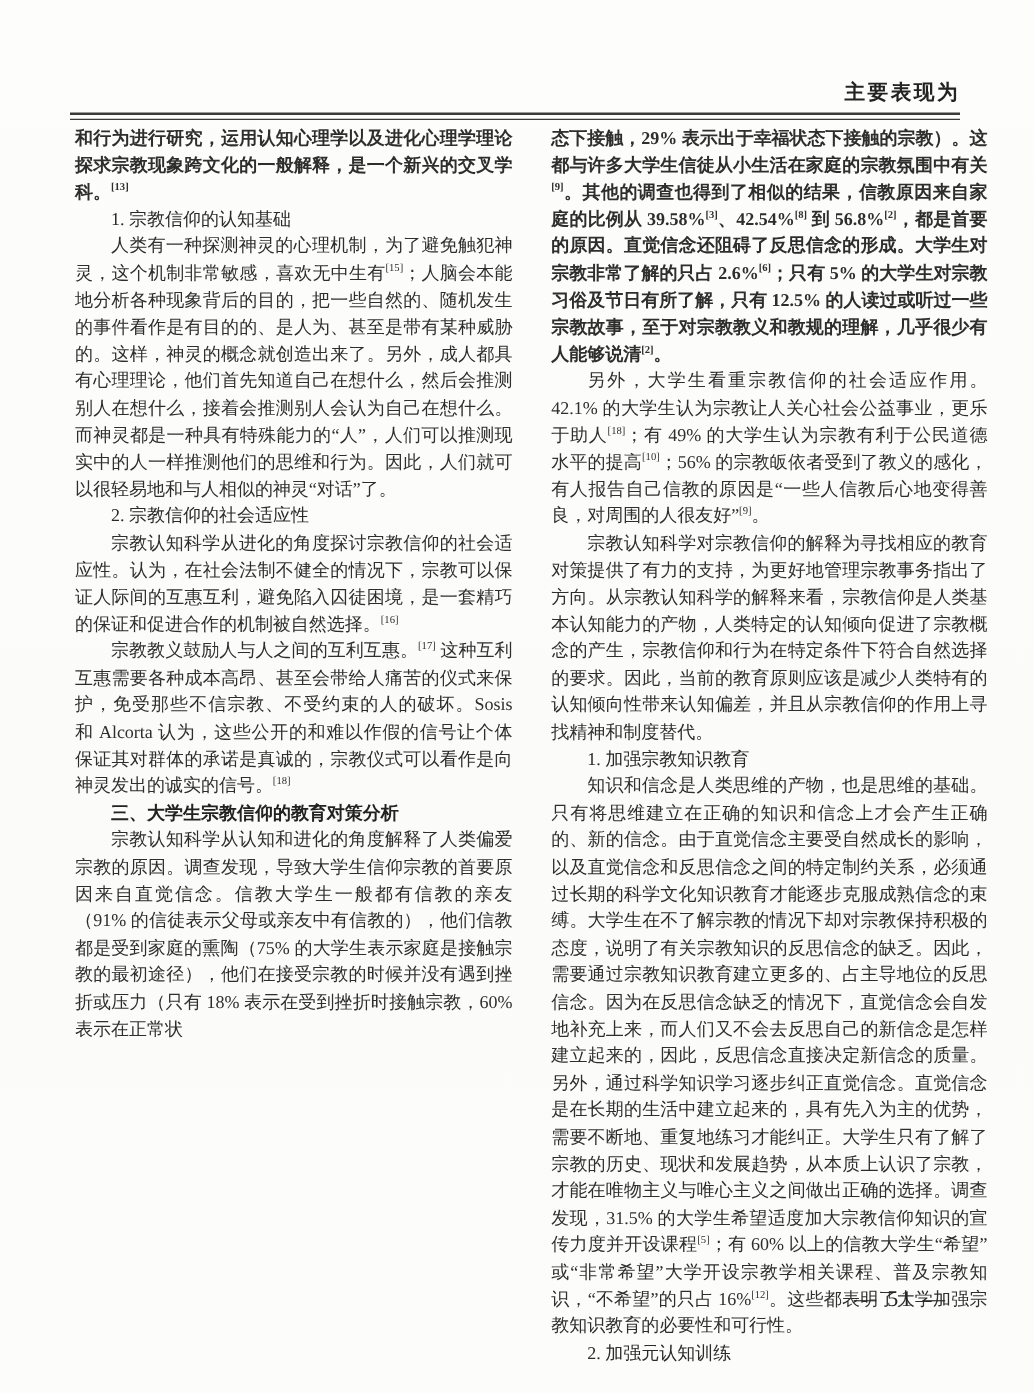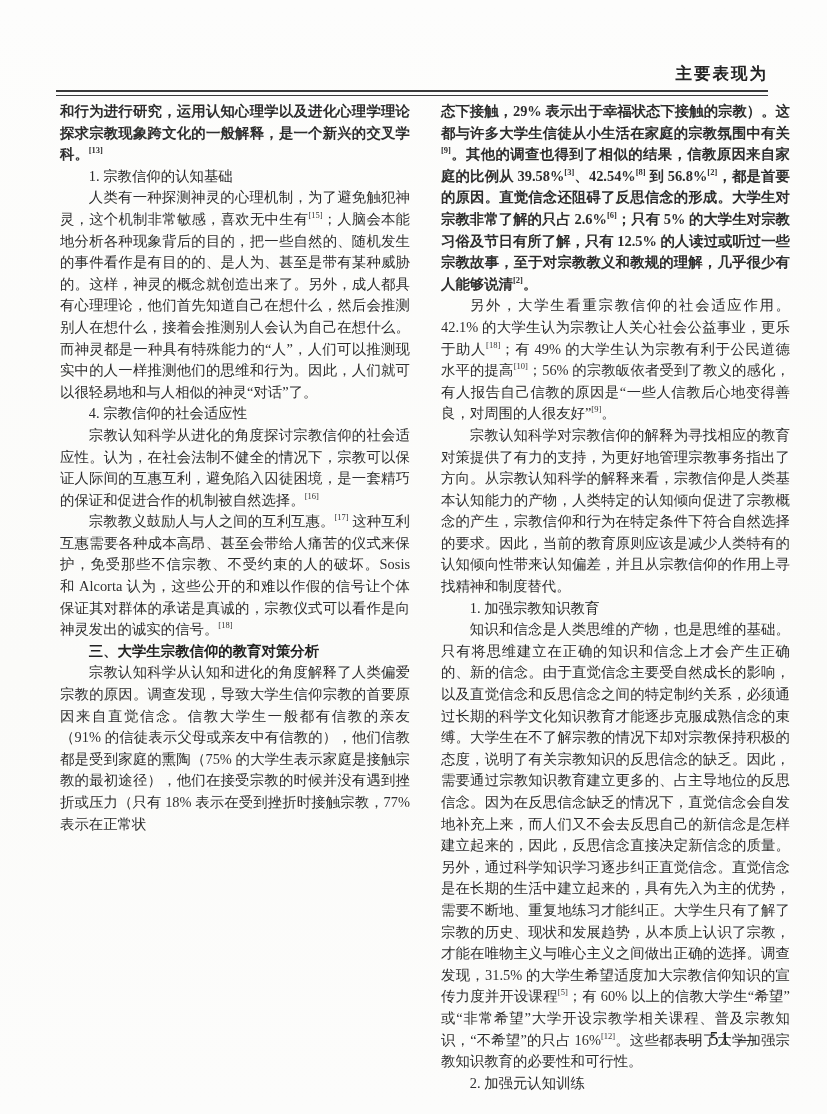--- a/index.html
+++ b/index.html
@@ -77,25 +77,25 @@
 <div class="page">
 
   <span class="journal">主要表现为</span>
 
   <div class="head-rule"></div>
 
   <div class="col col-left" id="col-left">
       <p class="continuation">和行为进行研究，运用认知心理学以及进化心理学理论探求宗教现象跨文化的一般解释，是一个新兴的交叉学科。<sup class="cite">[13]</sup></p>
       <p class="heading_kai">1. 宗教信仰的认知基础</p>
       <p class="para">人类有一种探测神灵的心理机制，为了避免触犯神灵，这个机制非常敏感，喜欢无中生有<sup class="cite">[15]</sup>；人脑会本能地分析各种现象背后的目的，把一些自然的、随机发生的事件看作是有目的的、是人为、甚至是带有某种威胁的。这样，神灵的概念就创造出来了。另外，成人都具有心理理论，他们首先知道自己在想什么，然后会推测别人在想什么，接着会推测别人会认为自己在想什么。而神灵都是一种具有特殊能力的“人”，人们可以推测现实中的人一样推测他们的思维和行为。因此，人们就可以很轻易地和与人相似的神灵“对话”了。</p>
-      <p class="heading_kai">4. 宗教信仰的社会适应性</p>
+      <p class="heading_kai">2. 宗教信仰的社会适应性</p>
       <p class="para">宗教认知科学从进化的角度探讨宗教信仰的社会适应性。认为，在社会法制不健全的情况下，宗教可以保证人际间的互惠互利，避免陷入囚徒困境，是一套精巧的保证和促进合作的机制被自然选择。<sup class="cite">[16]</sup></p>
       <p class="para">宗教教义鼓励人与人之间的互利互惠。<sup class="cite">[17]</sup> 这种互利互惠需要各种成本高昂、甚至会带给人痛苦的仪式来保护，免受那些不信宗教、不受约束的人的破坏。Sosis 和 Alcorta 认为，这些公开的和难以作假的信号让个体保证其对群体的承诺是真诚的，宗教仪式可以看作是向神灵发出的诚实的信号。<sup class="cite">[18]</sup></p>
       <p class="heading_bold">三、大学生宗教信仰的教育对策分析</p>
-      <p class="para">宗教认知科学从认知和进化的角度解释了人类偏爱宗教的原因。调查发现，导致大学生信仰宗教的首要原因来自直觉信念。信教大学生一般都有信教的亲友（91% 的信徒表示父母或亲友中有信教的），他们信教都是受到家庭的熏陶（75% 的大学生表示家庭是接触宗教的最初途径），他们在接受宗教的时候并没有遇到挫折或压力（只有 18% 表示在受到挫折时接触宗教，77% 表示在正常状</p>
+      <p class="para">宗教认知科学从认知和进化的角度解释了人类偏爱宗教的原因。调查发现，导致大学生信仰宗教的首要原因来自直觉信念。信教大学生一般都有信教的亲友（91% 的信徒表示父母或亲友中有信教的），他们信教都是受到家庭的熏陶（75% 的大学生表示家庭是接触宗教的最初途径），他们在接受宗教的时候并没有遇到挫折或压力（只有 18% 表示在受到挫折时接触宗教，60% 表示在正常状</p>
     </div>
 
   <div class="col col-right" id="col-right">
       <p class="continuation">态下接触，29% 表示出于幸福状态下接触的宗教）。这都与许多大学生信徒从小生活在家庭的宗教氛围中有关<sup class="cite">[9]</sup>。其他的调查也得到了相似的结果，信教原因来自家庭的比例从 39.58%<sup class="cite">[3]</sup>、42.54%<sup class="cite">[8]</sup> 到 56.8%<sup class="cite">[2]</sup>，都是首要的原因。直觉信念还阻碍了反思信念的形成。大学生对宗教非常了解的只占 2.6%<sup class="cite">[6]</sup>；只有 5% 的大学生对宗教习俗及节日有所了解，只有 12.5% 的人读过或听过一些宗教故事，至于对宗教教义和教规的理解，几乎很少有人能够说清<sup class="cite">[2]</sup>。</p>
       <p class="para">另外，大学生看重宗教信仰的社会适应作用。42.1% 的大学生认为宗教让人关心社会公益事业，更乐于助人<sup class="cite">[18]</sup>；有 49% 的大学生认为宗教有利于公民道德水平的提高<sup class="cite">[10]</sup>；56% 的宗教皈依者受到了教义的感化，有人报告自己信教的原因是“一些人信教后心地变得善良，对周围的人很友好”<sup class="cite">[9]</sup>。</p>
       <p class="para">宗教认知科学对宗教信仰的解释为寻找相应的教育对策提供了有力的支持，为更好地管理宗教事务指出了方向。从宗教认知科学的解释来看，宗教信仰是人类基本认知能力的产物，人类特定的认知倾向促进了宗教概念的产生，宗教信仰和行为在特定条件下符合自然选择的要求。因此，当前的教育原则应该是减少人类特有的认知倾向性带来认知偏差，并且从宗教信仰的作用上寻找精神和制度替代。</p>
       <p class="heading_kai">1. 加强宗教知识教育</p>
       <p class="para">知识和信念是人类思维的产物，也是思维的基础。只有将思维建立在正确的知识和信念上才会产生正确的、新的信念。由于直觉信念主要受自然成长的影响，以及直觉信念和反思信念之间的特定制约关系，必须通过长期的科学文化知识教育才能逐步克服成熟信念的束缚。大学生在不了解宗教的情况下却对宗教保持积极的态度，说明了有关宗教知识的反思信念的缺乏。因此，需要通过宗教知识教育建立更多的、占主导地位的反思信念。因为在反思信念缺乏的情况下，直觉信念会自发地补充上来，而人们又不会去反思自己的新信念是怎样建立起来的，因此，反思信念直接决定新信念的质量。另外，通过科学知识学习逐步纠正直觉信念。直觉信念是在长期的生活中建立起来的，具有先入为主的优势，需要不断地、重复地练习才能纠正。大学生只有了解了宗教的历史、现状和发展趋势，从本质上认识了宗教，才能在唯物主义与唯心主义之间做出正确的选择。调查发现，31.5% 的大学生希望适度加大宗教信仰知识的宣传力度并开设课程<sup class="cite">[5]</sup>；有 60% 以上的信教大学生“希望”或“非常希望”大学开设宗教学相关课程、普及宗教知识，“不希望”的只占 16%<sup class="cite">[12]</sup>。这些都表明了大学加强宗教知识教育的必要性和可行性。</p>
       <p class="heading_kai">2. 加强元认知训练</p>
     </div>

